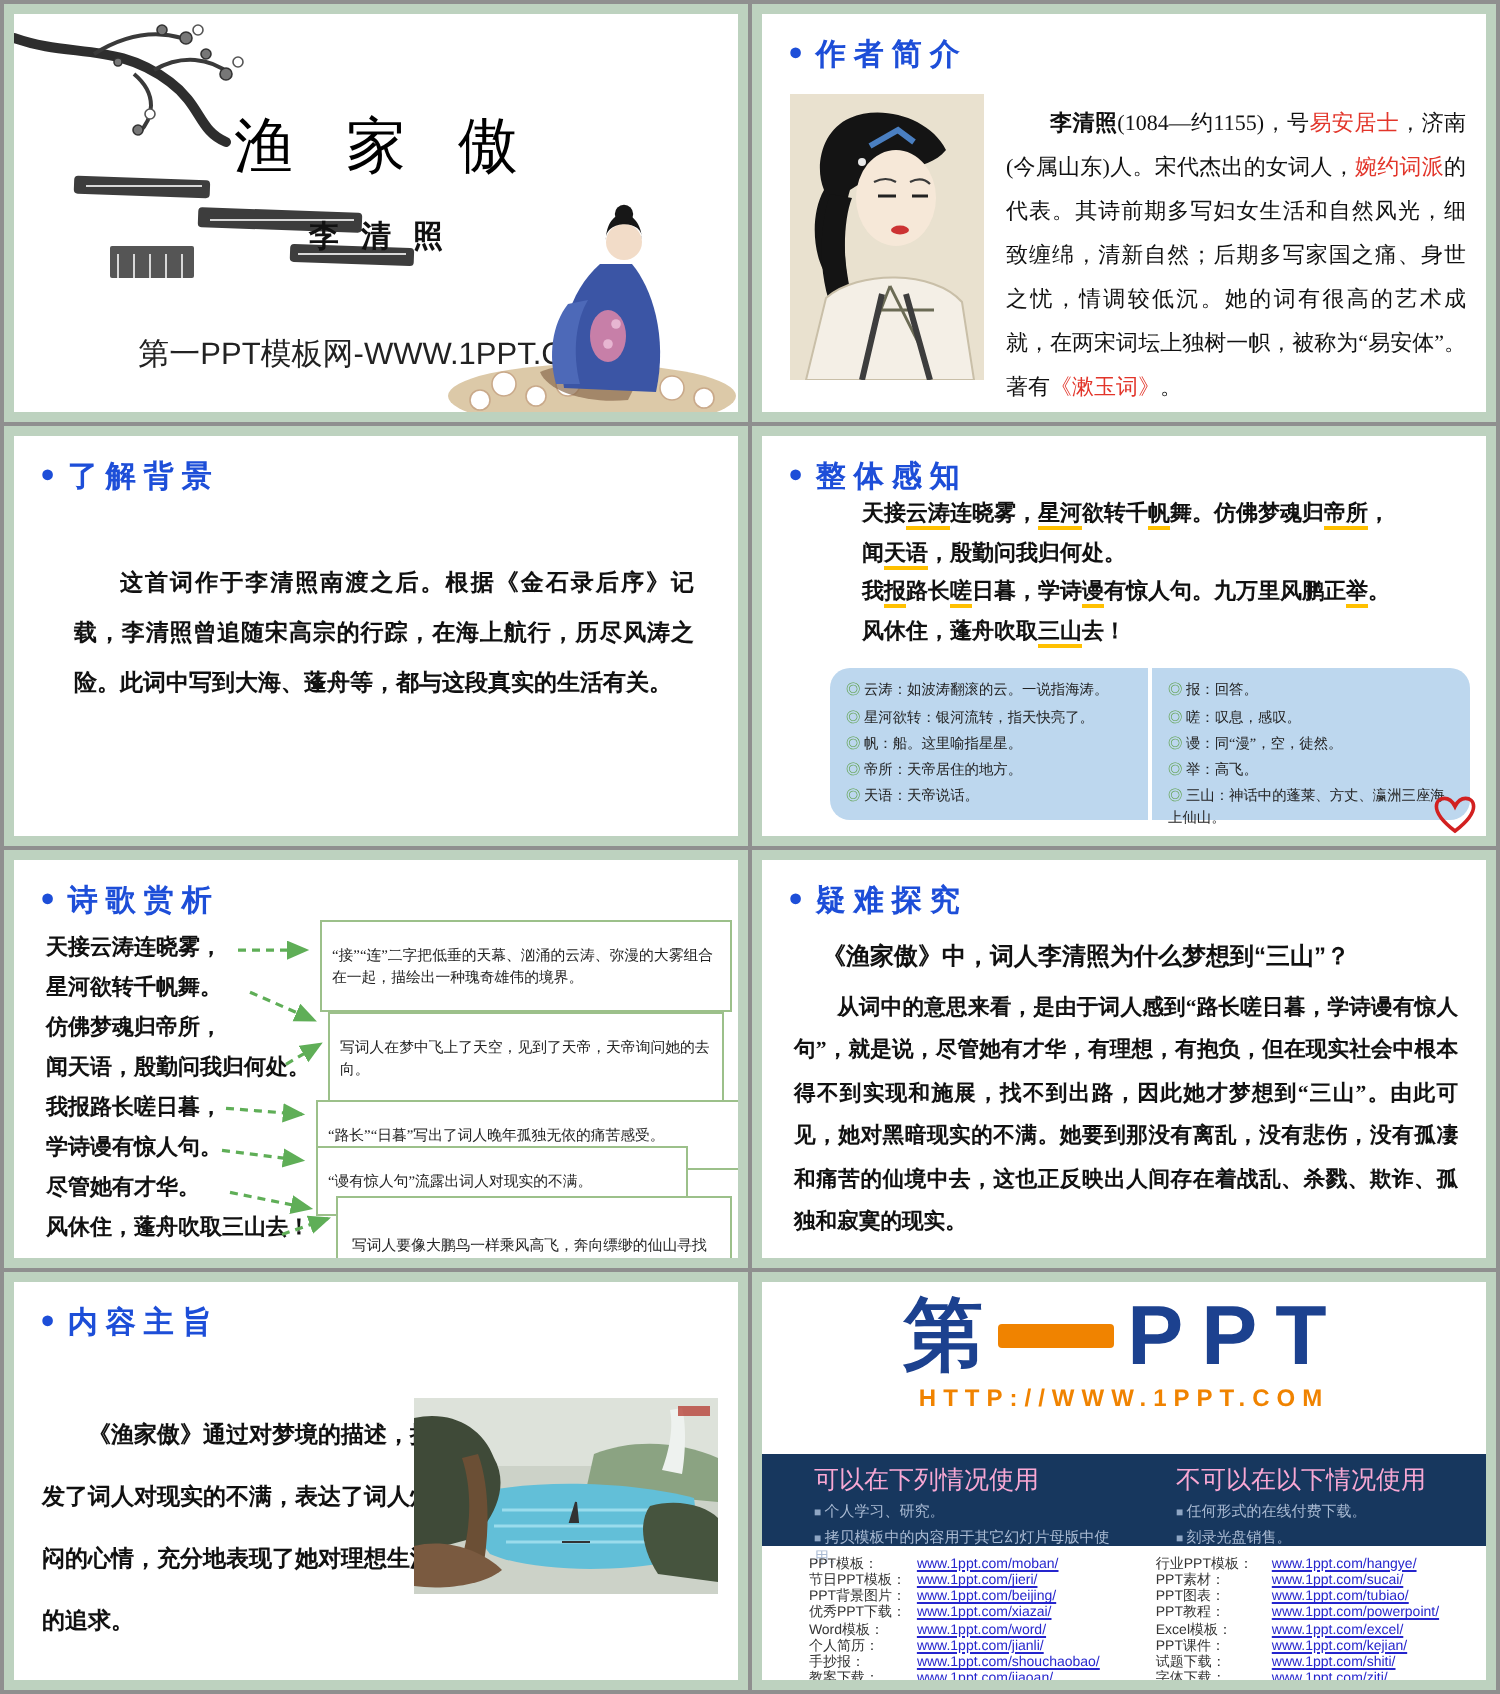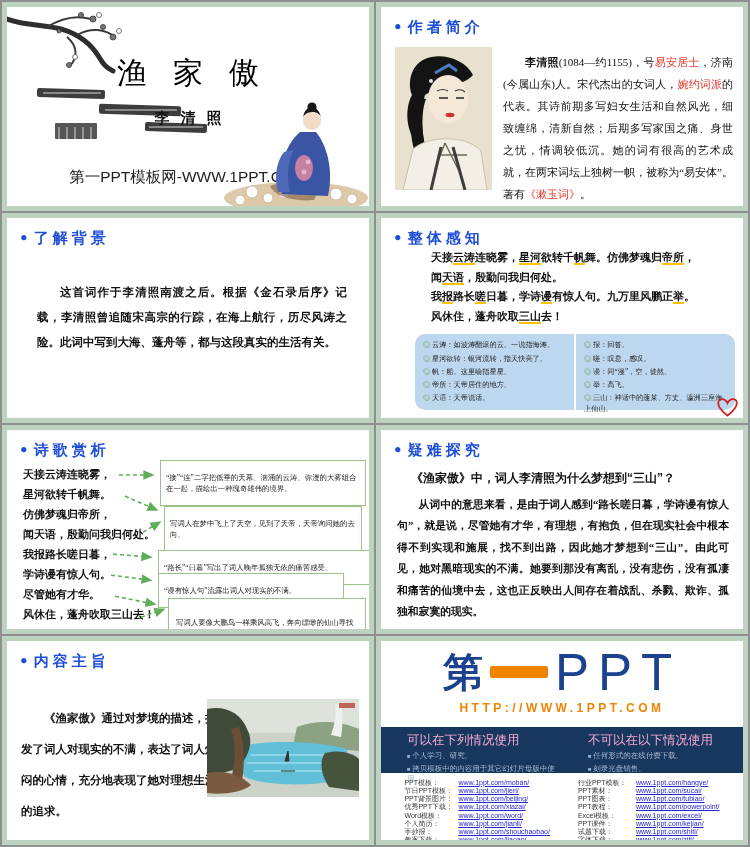--- a/index.html
+++ b/index.html
@@ -64,21 +64,21 @@
   
   .s7-body{position:absolute;left:14px;width:198px;top:62px;font-family:"Liberation Serif",serif;font-weight:600;
            font-size:11.5px;line-height:31px;text-indent:2em;color:#111;}
   .s7-art{position:absolute;right:10px;top:58px;}
 
   
   .s8-logo{position:absolute;top:6px;left:0;width:100%;text-align:center;}
   .s8-logo-row{display:inline-flex;align-items:center;gap:7px;}
   .logo-char{font-size:40px;font-weight:bold;color:#1c418f;line-height:1;}
   .logo-bar{width:58px;height:12px;background:#f08300;border-radius:2px;}
-  .logo-ppt{font-size:51px;font-weight:normal;color:#1c418f;letter-spacing:9px;line-height:1;}
+  .logo-ppt{font-size:42px;font-weight:bold;color:#1c418f;letter-spacing:9px;line-height:1;}
   .logo-url{margin-top:3px;color:#f08300;font-weight:bold;font-size:12px;letter-spacing:3.5px;}
   .s8-band{position:absolute;top:86px;left:0;right:0;height:46px;background:#17375e;display:flex;}
   .band-col{flex:1;padding:5px 0 0 26px;box-sizing:border-box;}
   .band-title{font-size:12.5px;font-weight:normal;color:#f9a8d4;}
   .band-col ul{margin:2px 0 0 0;padding:0;list-style:none;}
   .band-col li{font-size:7.5px;color:#a9bad2;margin-top:2.5px;}
   .band-col li::before{content:"■ ";color:#8fa6c4;font-size:6px;}
   .s8-links{position:absolute;top:138px;left:0;right:0;display:flex;justify-content:center;gap:28px;}
   .links-col{display:flex;flex-direction:column;}
   .link-row{font-size:7px;line-height:8.2px;display:flex;white-space:nowrap;}

